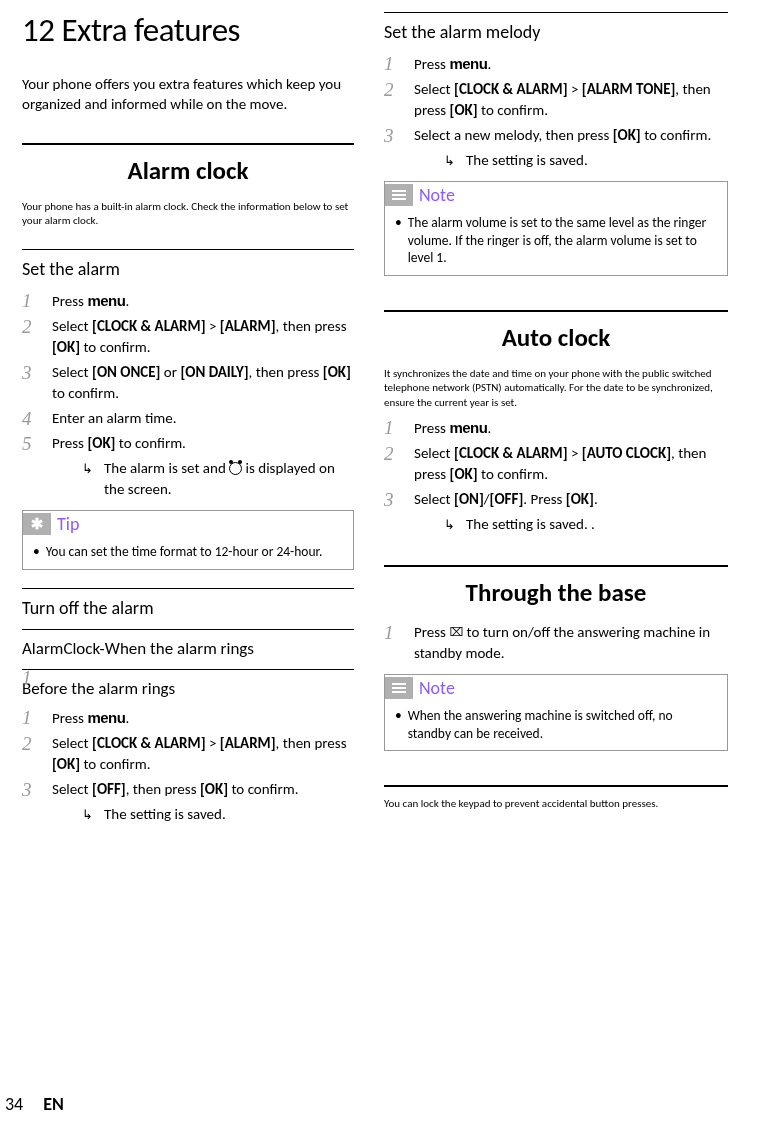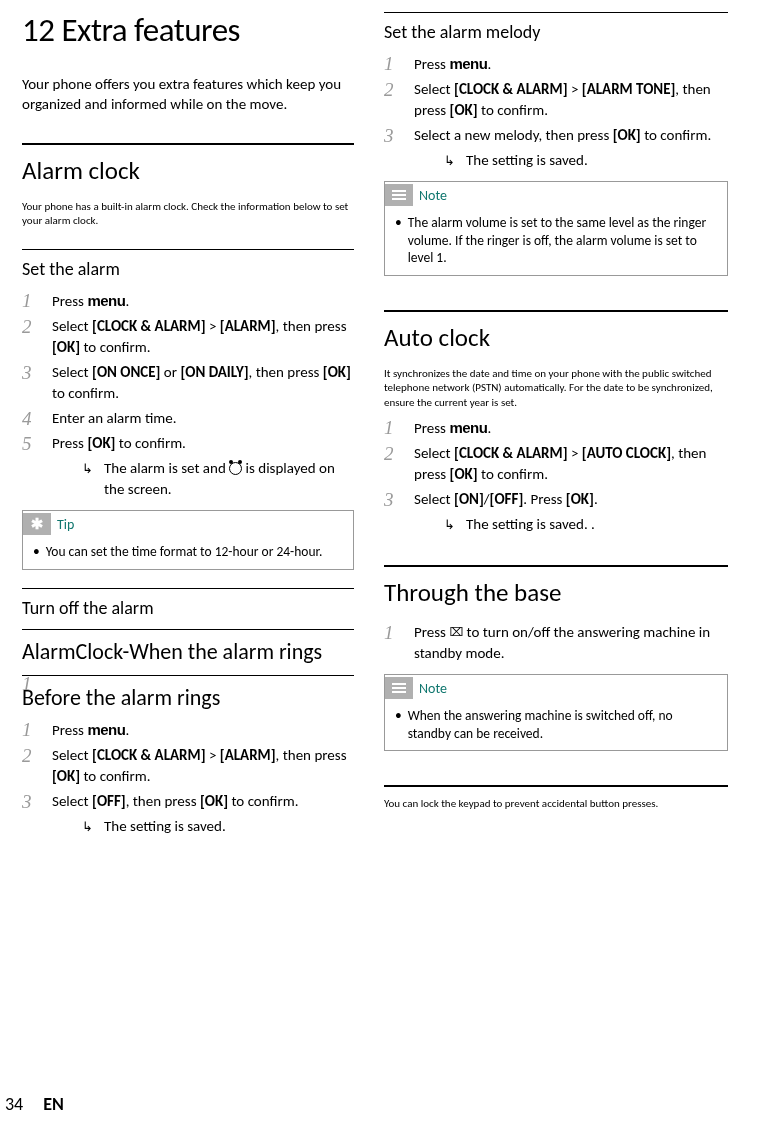--- a/index.html
+++ b/index.html
@@ -38,35 +38,36 @@
     border-top: 2px solid #000;
     margin: 2px 0 10px 0;
   }
   .divider-thin {
     border: none;
     border-top: 1px solid #000;
     margin: 2px 0 8px 0;
   }
   h2 {
     font-size: 25px;
-    font-weight: 400;
+    font-weight: 700;
     margin-bottom: 14px;
+    text-align: center;
   }
   .desc {
     font-size: 11px;
     line-height: 1.35;
     margin-bottom: 20px;
   }
   h3 {
     font-size: 18px;
     font-weight: 400;
     margin-bottom: 10px;
   }
   h4 {
-    font-size: 22px;
+    font-size: 17px;
     font-weight: 400;
     margin-bottom: 8px;
   }
   ol.steps {
     list-style: none;
     margin-bottom: 10px;
   }
   ol.steps > li {
     position: relative;
     padding-left: 30px;
@@ -119,22 +120,22 @@
     height: 22px;
     background: #b0b0b0;
     display: flex;
     align-items: center;
     justify-content: center;
     color: #fff;
     font-size: 15px;
     font-weight: bold;
   }
   .callout-title {
-    color: #0f766e;
-    font-size: 14px;
+    color: #8b5cf6;
+    font-size: 18px;
     font-weight: 500;
   }
   .callout-body {
     padding: 4px 10px 8px 10px;
     font-size: 13.5px;
     line-height: 1.3;
   }
   .callout-body .bullet-row {
     display: flex;
     gap: 6px;

